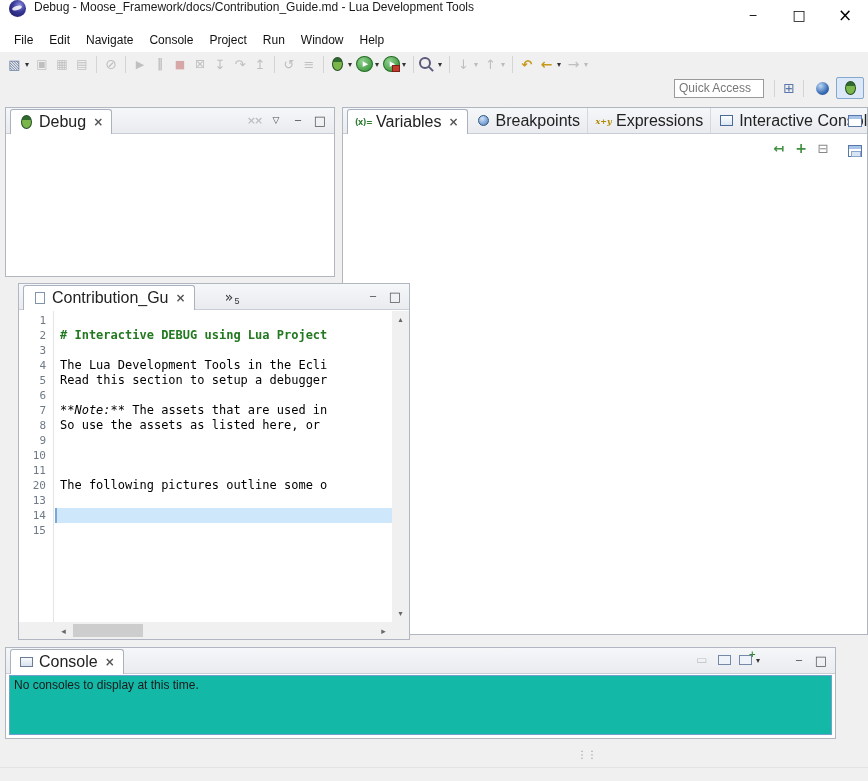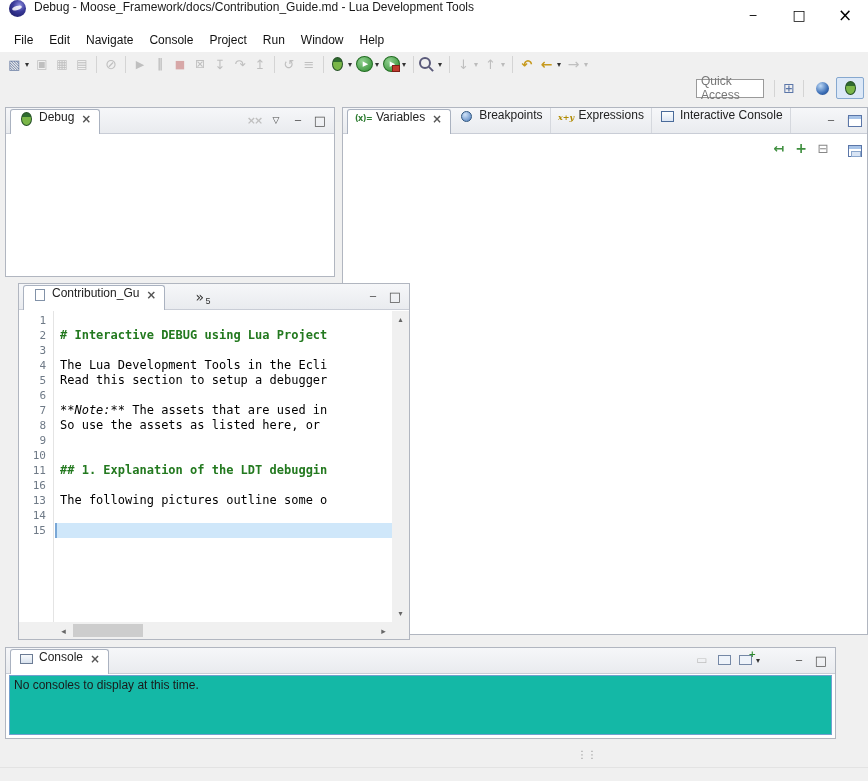--- a/index.html
+++ b/index.html
@@ -66,34 +66,34 @@
   .i-search{position:relative}
   .i-search::before{content:"";width:8px;height:8px;border:2px solid #5a5a7a;border-radius:50%;display:block;margin:-3px 3px 0 -3px}
   .i-search::after{content:"";position:absolute;width:6px;height:2px;background:#5a5a7a;transform:rotate(45deg);right:2px;bottom:3px}
   .i-next-annotation::before{content:"↓";font-size:13px}
   .i-previous-annotation::before{content:"↑";font-size:13px}
   .i-last-edit-location::before{content:"↶";color:#c79a1e;font-weight:bold;font-size:13px}
   .i-back::before{content:"←";color:#c79a1e;font-weight:bold;font-size:14px}
   .i-forward::before{content:"→";font-size:14px}
 
   
-  .quick-access{width:68px;height:19px;border:1px solid #9a9a9a;background:#fff;color:#777;font-size:12px;
+  .quick-access{width:90px;height:19px;border:1px solid #9a9a9a;background:#fff;color:#777;font-size:12px;
     display:flex;align-items:center;padding-left:4px;margin-right:6px;flex:none}
   .i-open-perspective::before{content:"⊞";font-size:14px;color:#5b76a8}
   .persp{width:28px}
   .persp.active{background:#dce8f7;border:1px solid #86a8cf}
   .i-ldt-perspective::before{content:"";width:13px;height:13px;border-radius:50%;display:block;
     background:radial-gradient(circle at 35% 30%,#bcd8f5,#3a6db5 60%,#1e3f7a)}
 
   
   .panel{position:absolute;background:#fff;border:1px solid #b1b6c0}
   .panel-header{position:absolute;top:0;left:0;right:0;height:26px;display:flex;align-items:flex-end;
     background:linear-gradient(#f6f7f9,#e9ebef);border-bottom:1px solid #c9cdd6;padding-left:4px}
   .panel-body{position:absolute;top:27px;left:0;right:0;bottom:0;background:#fff}
-  .tab{display:flex;column-gap:4px;height:25px;padding:0 7px;font-size:12px;color:#222;white-space:nowrap;flex:none}
+  .tab{display:flex;align-items:center;column-gap:4px;height:25px;padding:0 7px;font-size:16px;color:#222;white-space:nowrap;flex:none}
   .tab:not(.active){border-right:1px solid #d5d8de}
   .tab.active{background:#fff;border:1px solid #aab2c0;border-bottom:none;border-radius:3px 3px 0 0;margin-bottom:-1px}
   .tab-label{white-space:nowrap}
   .i-close::before{content:"×";font-size:12px;color:#555;font-weight:bold}
   .tab-close{margin-left:2px;width:12px}
   .header-actions{margin-left:auto;display:flex;align-items:center;padding-right:4px;column-gap:2px;height:26px}
   .header-actions .tbtn{height:20px}
   .i-view-menu::before{content:"▽";font-size:9px;color:#444}
   .i-minimize::before{content:"─";font-size:10px;color:#555;font-weight:bold}
   .i-maximize::before{content:"□";font-size:13px;color:#555}
@@ -400,37 +400,36 @@
         <div class="gutter-line">2</div>
         <div class="gutter-line">3</div>
         <div class="gutter-line">4</div>
         <div class="gutter-line">5</div>
         <div class="gutter-line">6</div>
         <div class="gutter-line">7</div>
         <div class="gutter-line">8</div>
         <div class="gutter-line">9</div>
         <div class="gutter-line">10</div>
         <div class="gutter-line">11</div>
-        <div class="gutter-line">16</div>
+        <div class="gutter-line">20</div>
         <div class="gutter-line">13</div>
         <div class="gutter-line">14</div>
         <div class="gutter-line">15</div>
       </div>
     <div class="code">
         <div class="code-line normal"></div>
         <div class="code-line heading"># Interactive DEBUG using Lua Project</div>
         <div class="code-line normal"></div>
         <div class="code-line normal">The Lua Development Tools in the Ecli</div>
         <div class="code-line normal">Read this section to setup a debugger</div>
         <div class="code-line normal"></div>
         <div class="code-line normal"><span class="seg-emphasis">**Note:**</span><span class="seg-normal"> The assets that are used in</span></div>
         <div class="code-line normal">So use the assets as listed here, or </div>
         <div class="code-line normal"></div>
         <div class="code-line normal"></div>
-        <div class="code-line heading">## 1. Explanation of the LDT debuggin</div>
         <div class="code-line normal"></div>
         <div class="code-line normal">The following pictures outline some o</div>
         <div class="code-line normal"></div>
         <div class="code-line current"></div>
       </div>
     <div class="vscroll">
       <span class="arr arr-up"></span>
       <span class="arr arr-down"></span>
     </div>
     <div class="hscroll">

